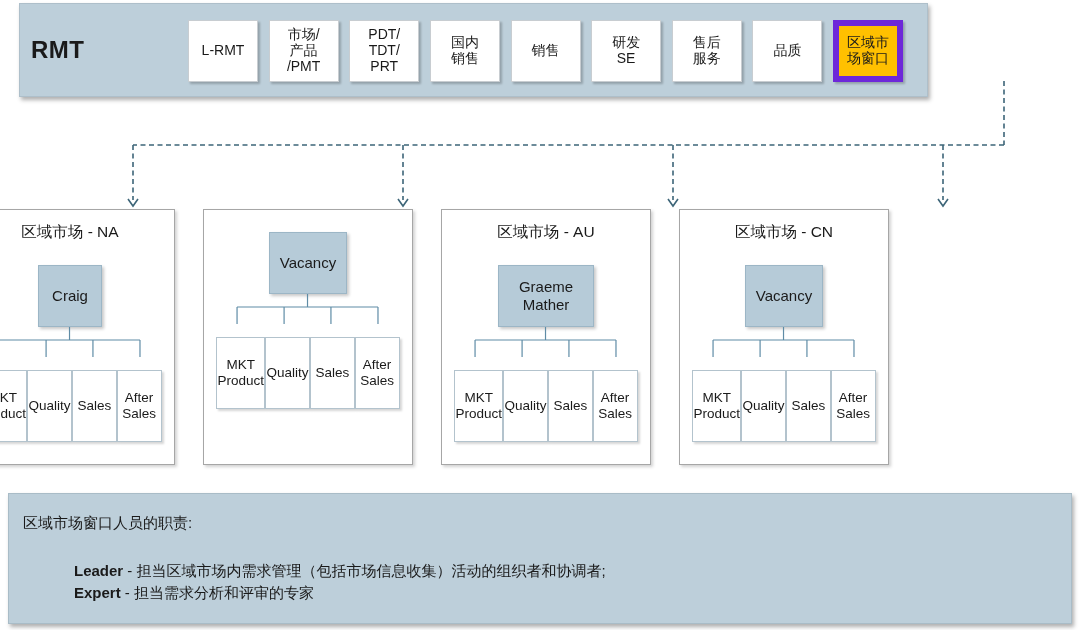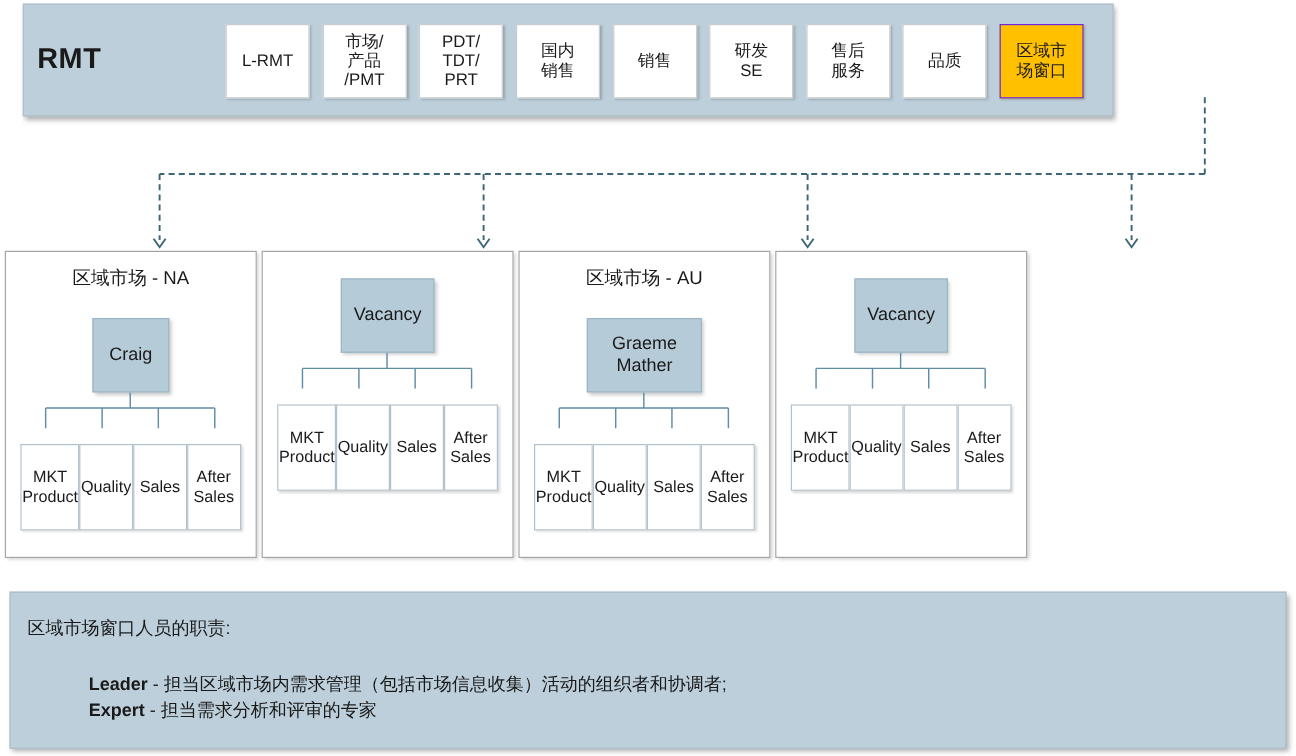--- a/index.html
+++ b/index.html
@@ -37,35 +37,35 @@
   .tb-box{
     width:70px;height:62px;flex:0 0 auto;
     background:#ffffff;border:1px solid #c8cdd1;
     box-shadow:1.5px 1.5px 2px rgba(0,0,0,.22);
     display:flex;align-items:center;justify-content:center;
     text-align:center;font-size:14px;line-height:1.12;
     white-space:pre-line;
   }
   .tb-box.highlight{
     background:var(--highlight);
-    border:1px solid #6d28d9;
+    border:6px solid #6d28d9;
   }
 
   
   #connectors{
     position:absolute;left:0;top:0;width:1080px;height:630px;
     pointer-events:none;
   }
   #connectors path{stroke:var(--connector);fill:none;stroke-width:1.6px;}
   #connectors path.dash{stroke-dasharray:5 3.5;}
 
   
   #regions{
     position:absolute;left:4px;top:209px;width:846px;height:256px;
-    display:flex;gap:4px;
+    display:flex;gap:28px;justify-content:center;
   }
   .card{
     flex:1 1 0;height:256px;background:#ffffff;
     border:1px solid #a6a6a6;
     box-shadow:2px 2px 3px rgba(0,0,0,.18);
   }
   .card-title{
     margin-top:12px;text-align:center;font-size:15.5px;
   }
   .leader{
@@ -192,20 +192,21 @@
     </svg>
     <div class="kids">
       <div class="kid">MKT Product</div>
       <div class="kid">Quality</div>
       <div class="kid">Sales</div>
       <div class="kid">After Sales</div>
     </div>
   </div>
 
   <div class="card">
+    <div class="card-title">区域市场 - CN</div>
     <div class="leader">Vacancy</div>
     <svg class="tree" width="88%" height="30">
       <line x1="50%" y1="0" x2="50%" y2="13"></line>
       <line x1="11.5%" y1="13" x2="88.5%" y2="13"></line>
       <line x1="11.5%" y1="13" x2="11.5%" y2="30"></line>
       <line x1="37.2%" y1="13" x2="37.2%" y2="30"></line>
       <line x1="62.8%" y1="13" x2="62.8%" y2="30"></line>
       <line x1="88.5%" y1="13" x2="88.5%" y2="30"></line>
     </svg>
     <div class="kids">

